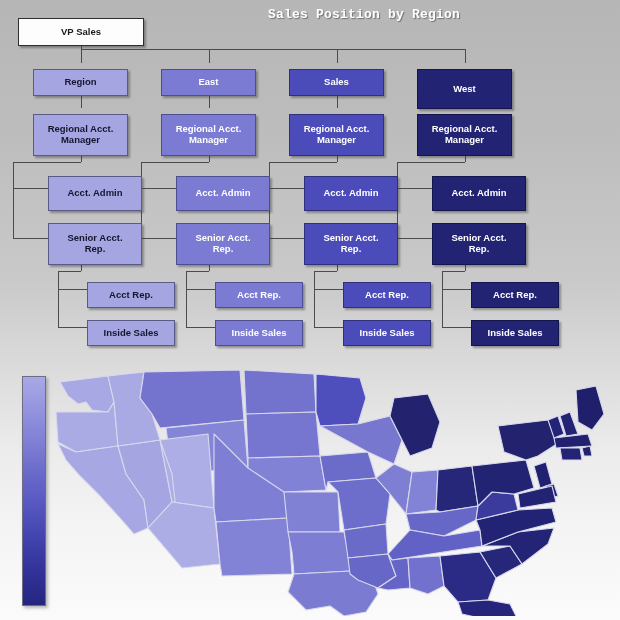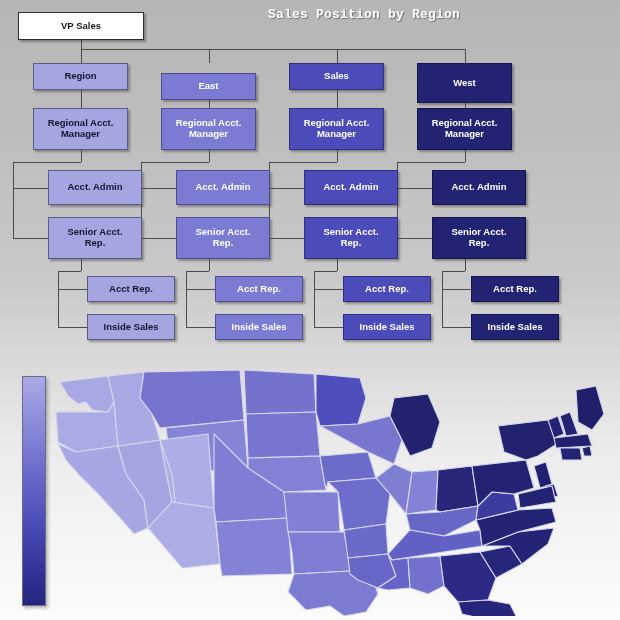--- a/index.html
+++ b/index.html
@@ -23,20 +23,21 @@
 
   
   .node{
     position:absolute;box-sizing:border-box;
     border:1px solid #3a3a3a;
     display:flex;align-items:center;justify-content:center;
     text-align:center;line-height:1.12;
     font-size:9.5px;font-weight:bold;
     box-shadow:2px 2px 2px rgba(60,60,60,.45);
     z-index:3;
+    margin-top:6px;
   }
   .node.root{background:#fdfdfd;color:#1a1a1a;border:1px solid #2e2e2e;}
   .node.t1{background:#a5a5e2;color:#15152e;border-color:#5a5a86;}
   .node.t2{background:#7b7bd4;color:#ffffff;border-color:#4d4d8f;}
   .node.t3{background:#4b4bba;color:#ffffff;border-color:#2f2f7c;}
   .node.t4{background:#232374;color:#ffffff;border-color:#15154d;}
   .node span{display:block;padding:0 3px;}
 
   .conn{position:absolute;background:#4b4b4b;z-index:1;}
   .conn.v{width:1px;}
@@ -131,21 +132,21 @@
       </div>
       <div class="node t1" style="left: 48px; top: 217px; width: 94px; height: 42px;">
         <span>Senior Acct.<br>Rep.</span>
       </div>
       <div class="node t1" style="left: 87px; top: 276px; width: 88px; height: 26px;">
         <span>Acct Rep.</span>
       </div>
       <div class="node t1" style="left: 87px; top: 314px; width: 88px; height: 26px;">
         <span>Inside Sales</span>
       </div>
-      <div class="node t2" style="left: 161px; top: 73px; width: 95px; height: 27px;">
+      <div class="node t2" style="left: 161px; top: 63px; width: 95px; height: 27px;">
         <span>East</span>
       </div>
       <div class="node t2" style="left: 161px; top: 108px; width: 95px; height: 42px;">
         <span>Regional Acct.<br>Manager</span>
       </div>
       <div class="node t2" style="left: 176px; top: 170px; width: 94px; height: 35px;">
         <span>Acct. Admin</span>
       </div>
       <div class="node t2" style="left: 176px; top: 217px; width: 94px; height: 42px;">
         <span>Senior Acct.<br>Rep.</span>

